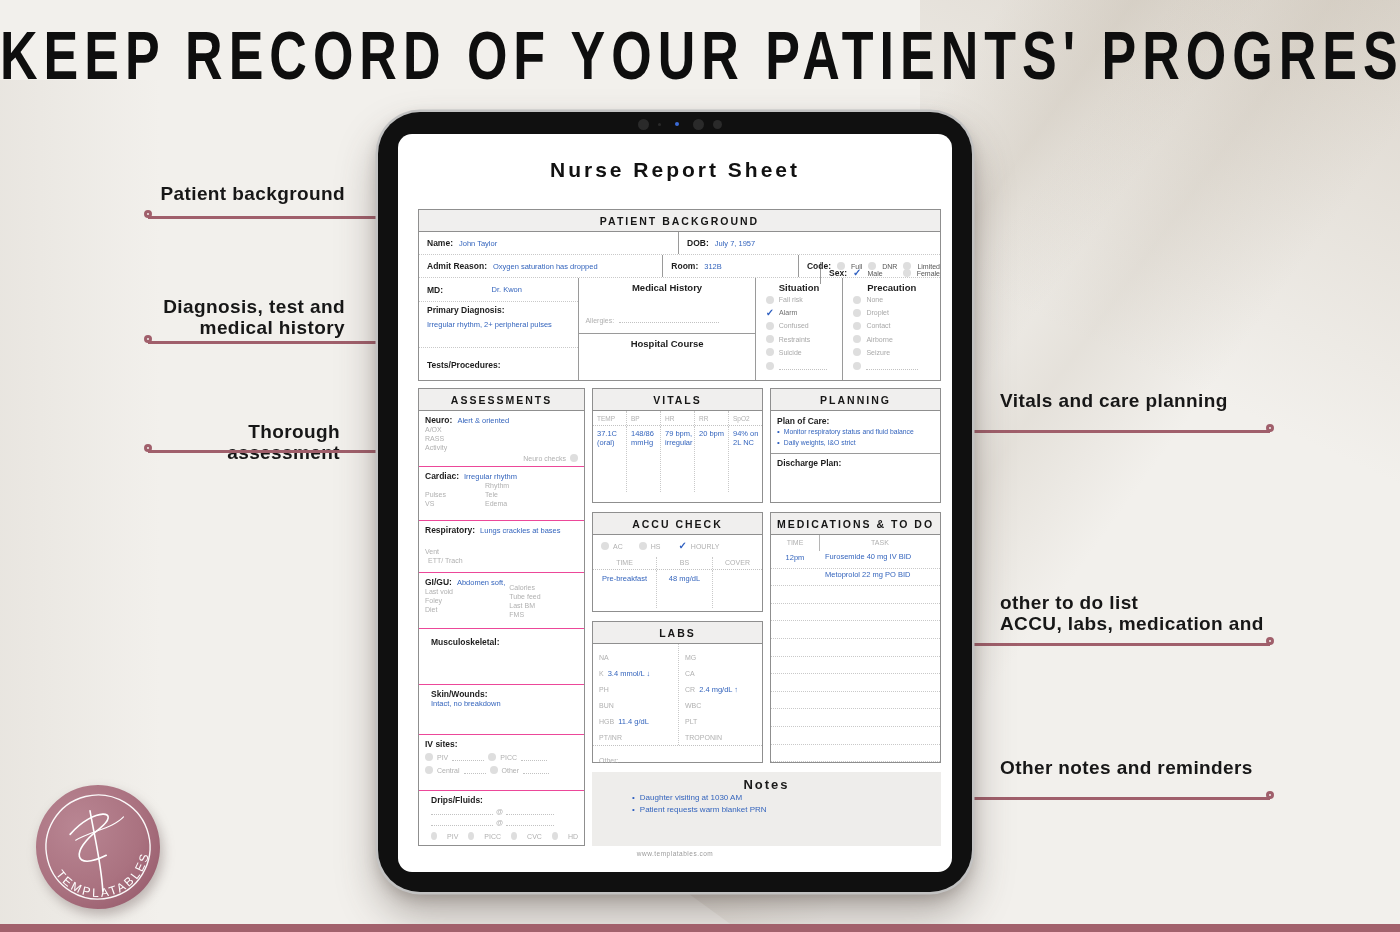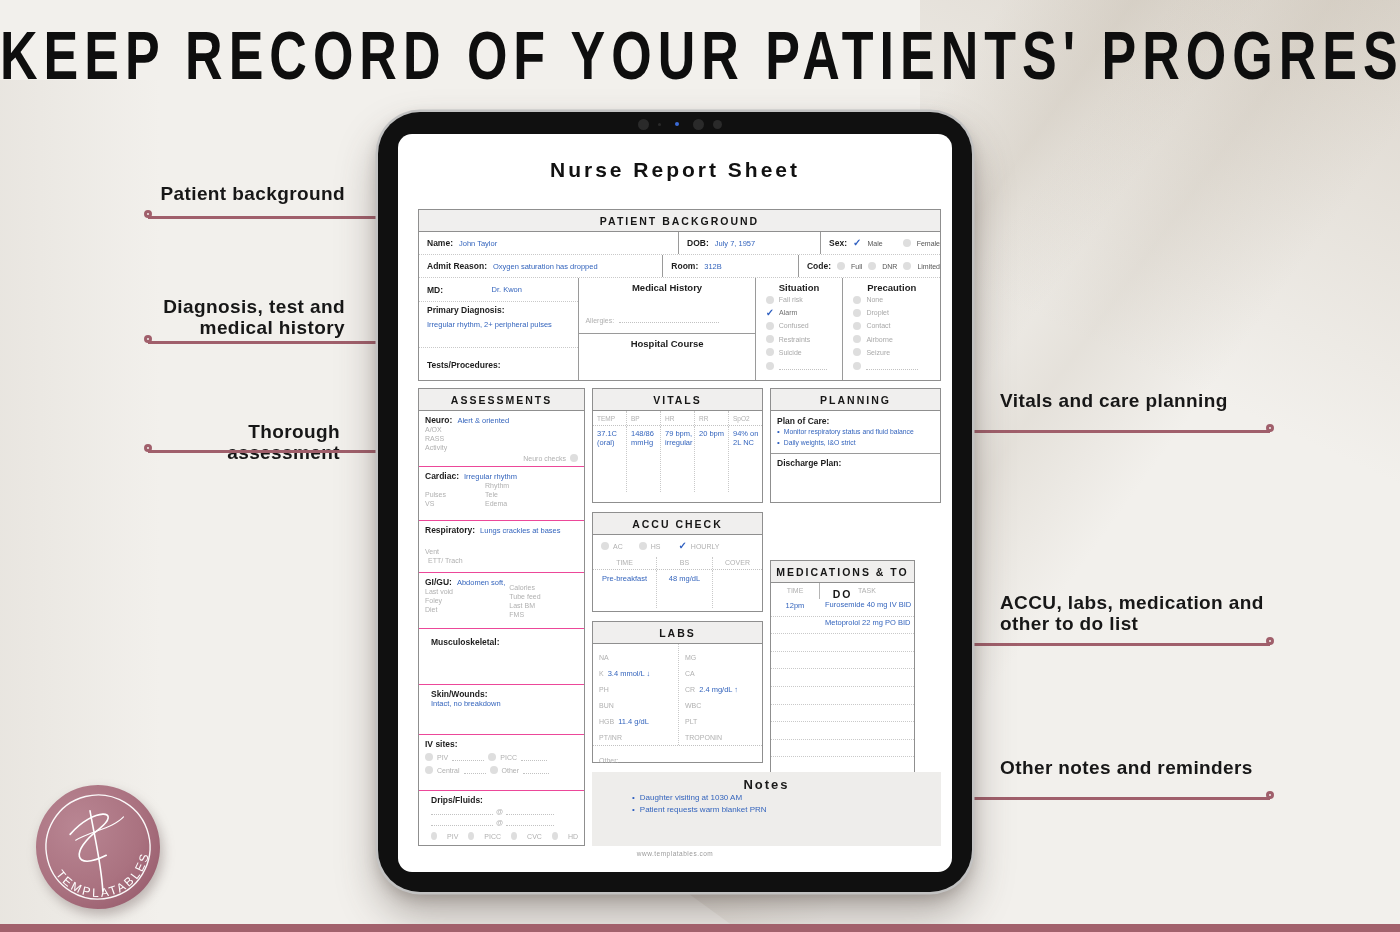--- a/index.html
+++ b/index.html
@@ -56,21 +56,21 @@
     text-align:center; font-weight:bold; font-size:10.5px; letter-spacing:2px;
     line-height:22px; color:#161616; }
   .lbl { font-weight:bold; font-size:8.5px; color:#1d1d1d; }
   .sub { font-size:7px; color:#b0b0b0; }
   .hand { font-size:7.5px; color:#3565bd; }
   .rad { display:inline-block; width:8px; height:8px; border-radius:50%; background:#dedede; vertical-align:middle; }
   .ck { color:#2e5fc0; font-weight:bold; font-size:10px; line-height:8px; }
   .dotline { display:inline-block; border-bottom:1px dotted #c2c2c2; height:8px; }
 
   
-  .pb-row { display:flex; height:23px; align-items:flex-end; border-bottom:1px dotted #c9c9c9;gap:48px; }
+  .pb-row { display:flex; height:23px; align-items:flex-start; border-bottom:1px dotted #c9c9c9;gap:48px; }
   .pb-cell { height:100%; display:flex; align-items:center; gap:6px; padding-left:8px; }
   .vline { border-left:1px solid #9a9a9a; }
   .pb-bottom { display:flex; height:102px; }
   .pbl { width:160px; }
   .pbl-row1 { height:24px; display:flex; align-items:center; border-bottom:1px dotted #c9c9c9; padding:0 8px; }
   .pbl-row2 { height:46px; border-bottom:1px dotted #c9c9c9; padding:3px 8px 0 8px; }
   .pbl-row3 { height:32px; padding:6px 8px 0 8px; }
   .pbm { width:177px; border-left:1px solid #9a9a9a; display:flex; flex-direction:column; }
   .pbm-top { height:56px; border-bottom:1px solid #9a9a9a; position:relative; }
   .cols-h { text-align:center; font-weight:bold; font-size:9.5px; padding-top:4px; color:#1d1d1d; }
@@ -169,22 +169,22 @@
   </div>
 
 <div class="ann" style="left:1000px; top:390px;">
   <div>Vitals and care planning</div>
 </div>
 <div class="arrow to-left" style="left:940px; top:430px; width:330px;">
     <span class="tailc"></span>
   </div>
 
 <div class="ann" style="left:1000px; top:592px;">
+  <div>other to do list</div>
   <div>ACCU, labs, medication and</div>
-  <div>other to do list</div>
 </div>
 <div class="arrow to-left" style="left:940px; top:643px; width:330px;">
     <span class="tailc"></span>
   </div>
 
 <div class="ann" style="left:1000px; top:757px;">
   <div>Other notes and reminders</div>
 </div>
 <div class="arrow to-left" style="left:940px; top:797px; width:330px;">
     <span class="tailc"></span>
@@ -502,21 +502,21 @@
         <div class="sub" style="width:56px; padding:2px 0 3px 0;">BS</div>
         <div class="sub" style="flex:1; padding:2px 0 3px 0;">COVER</div>
       </div>
       <div class="accu-vals">
         <div class="hand" style="width:64px; padding-top:4px;">Pre-breakfast</div>
         <div class="hand" style="width:56px; padding-top:4px;">48 mg/dL</div>
         <div style="flex:1;"></div>
       </div>
     </div>
 
-    <div class="box" style="left:372px; top:378px; width:145px; height:251px;margin-top:48px;">
+    <div class="box" style="left:372px; top:378px; width:171px; height:251px;">
       <div class="bhead">MEDICATIONS &amp; TO DO</div>
       <div class="medhead">
         <div class="mtime sub">TIME</div>
         <div class="tcell sub">TASK</div>
       </div>
       <div class="medrow">
         <div class="mtime hand">12pm</div>
         <div class="tcell hand">Furosemide 40 mg IV BID</div>
       </div>
       <div class="medrow">

